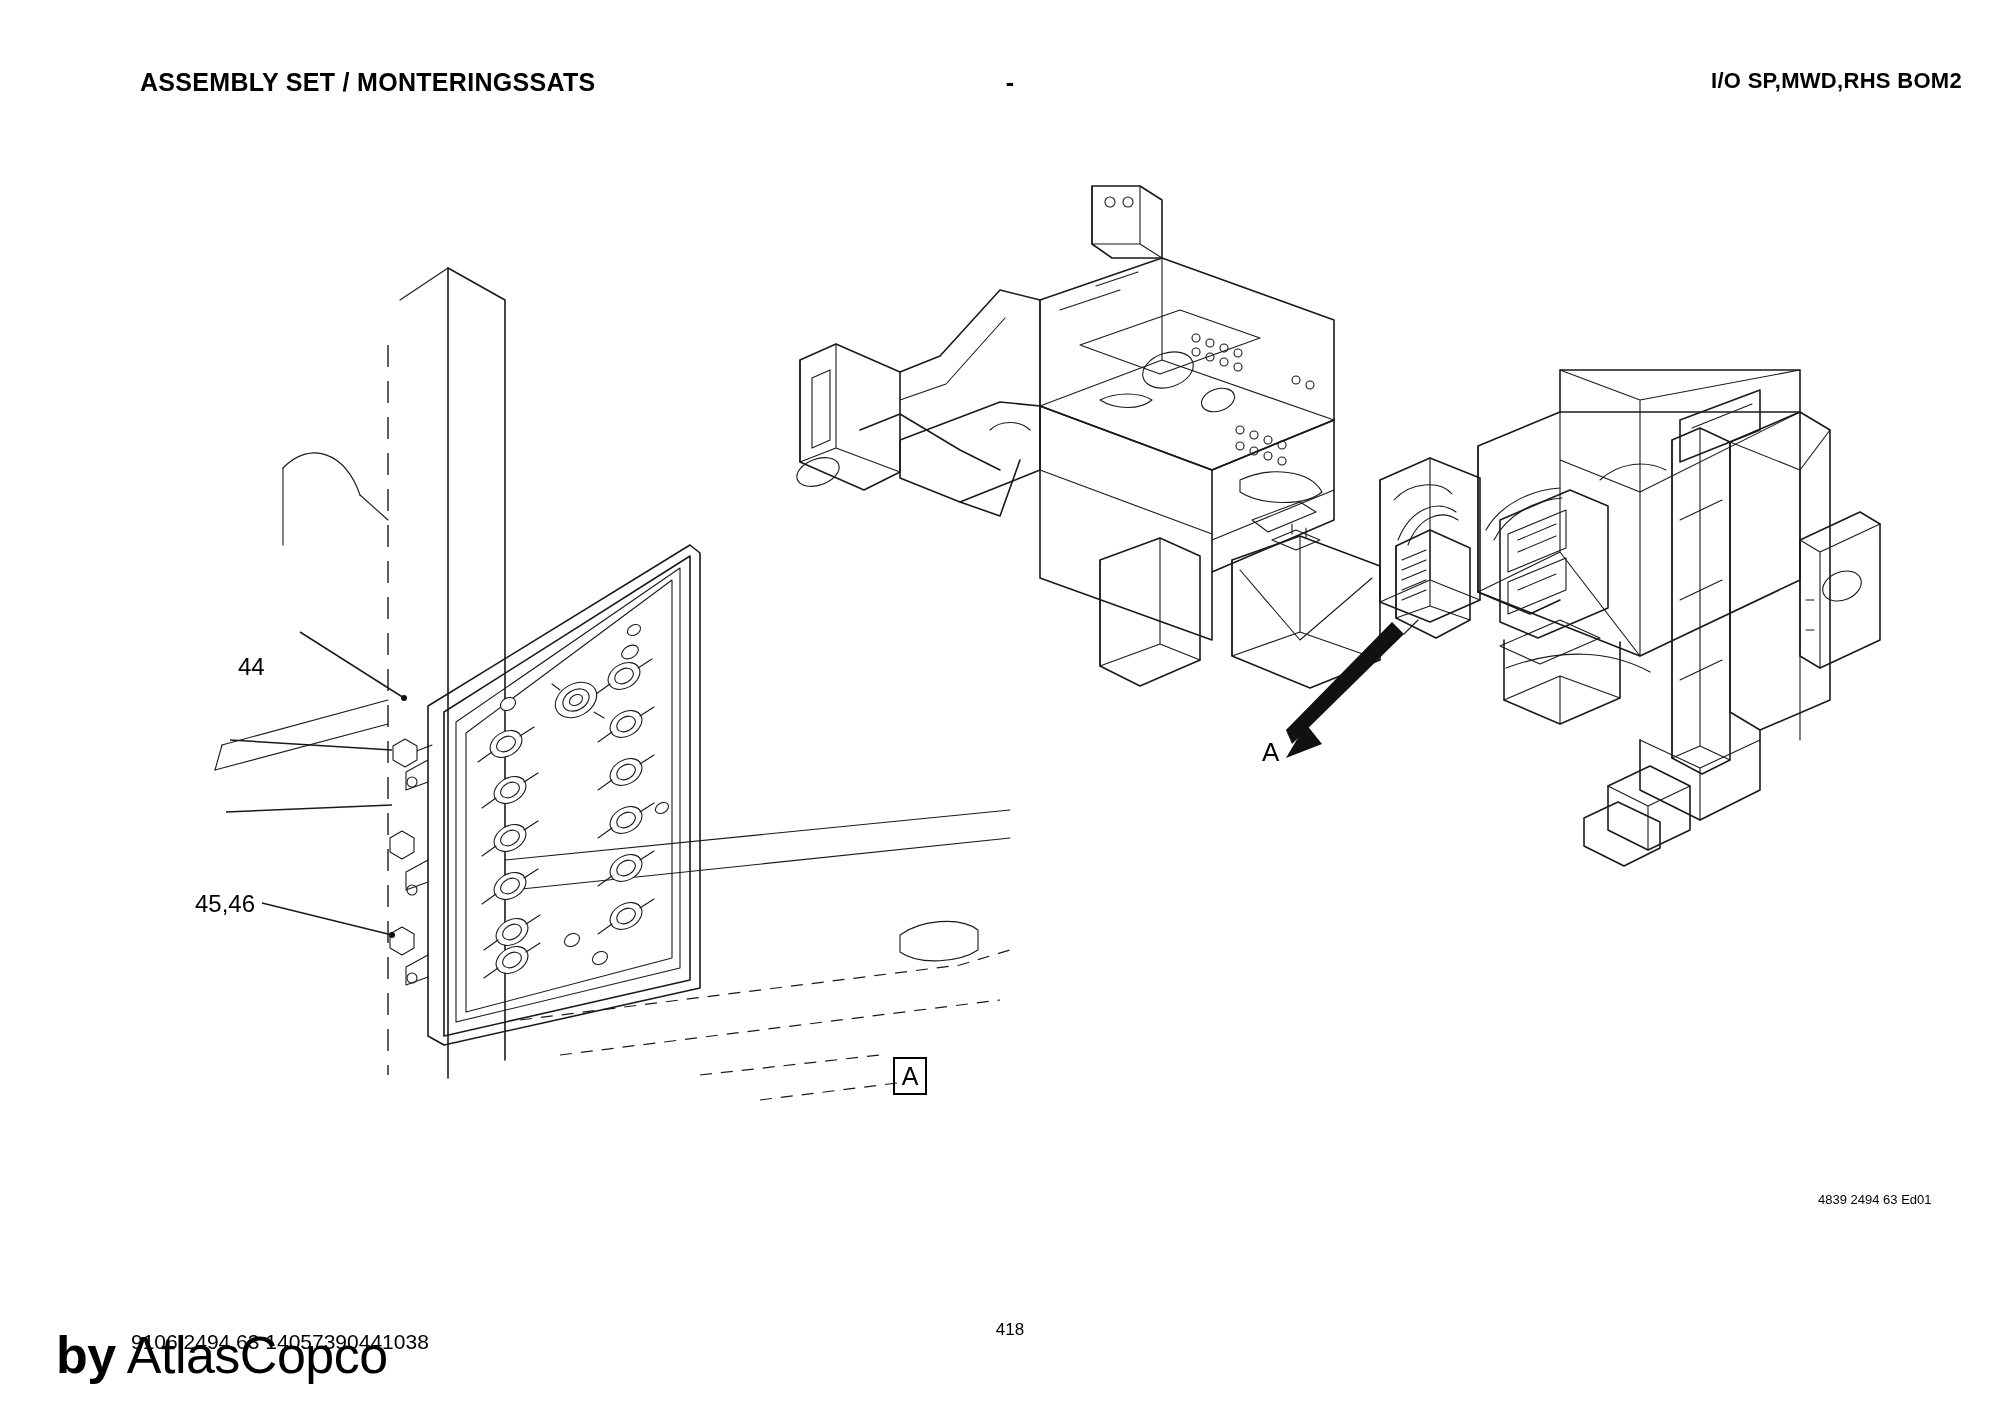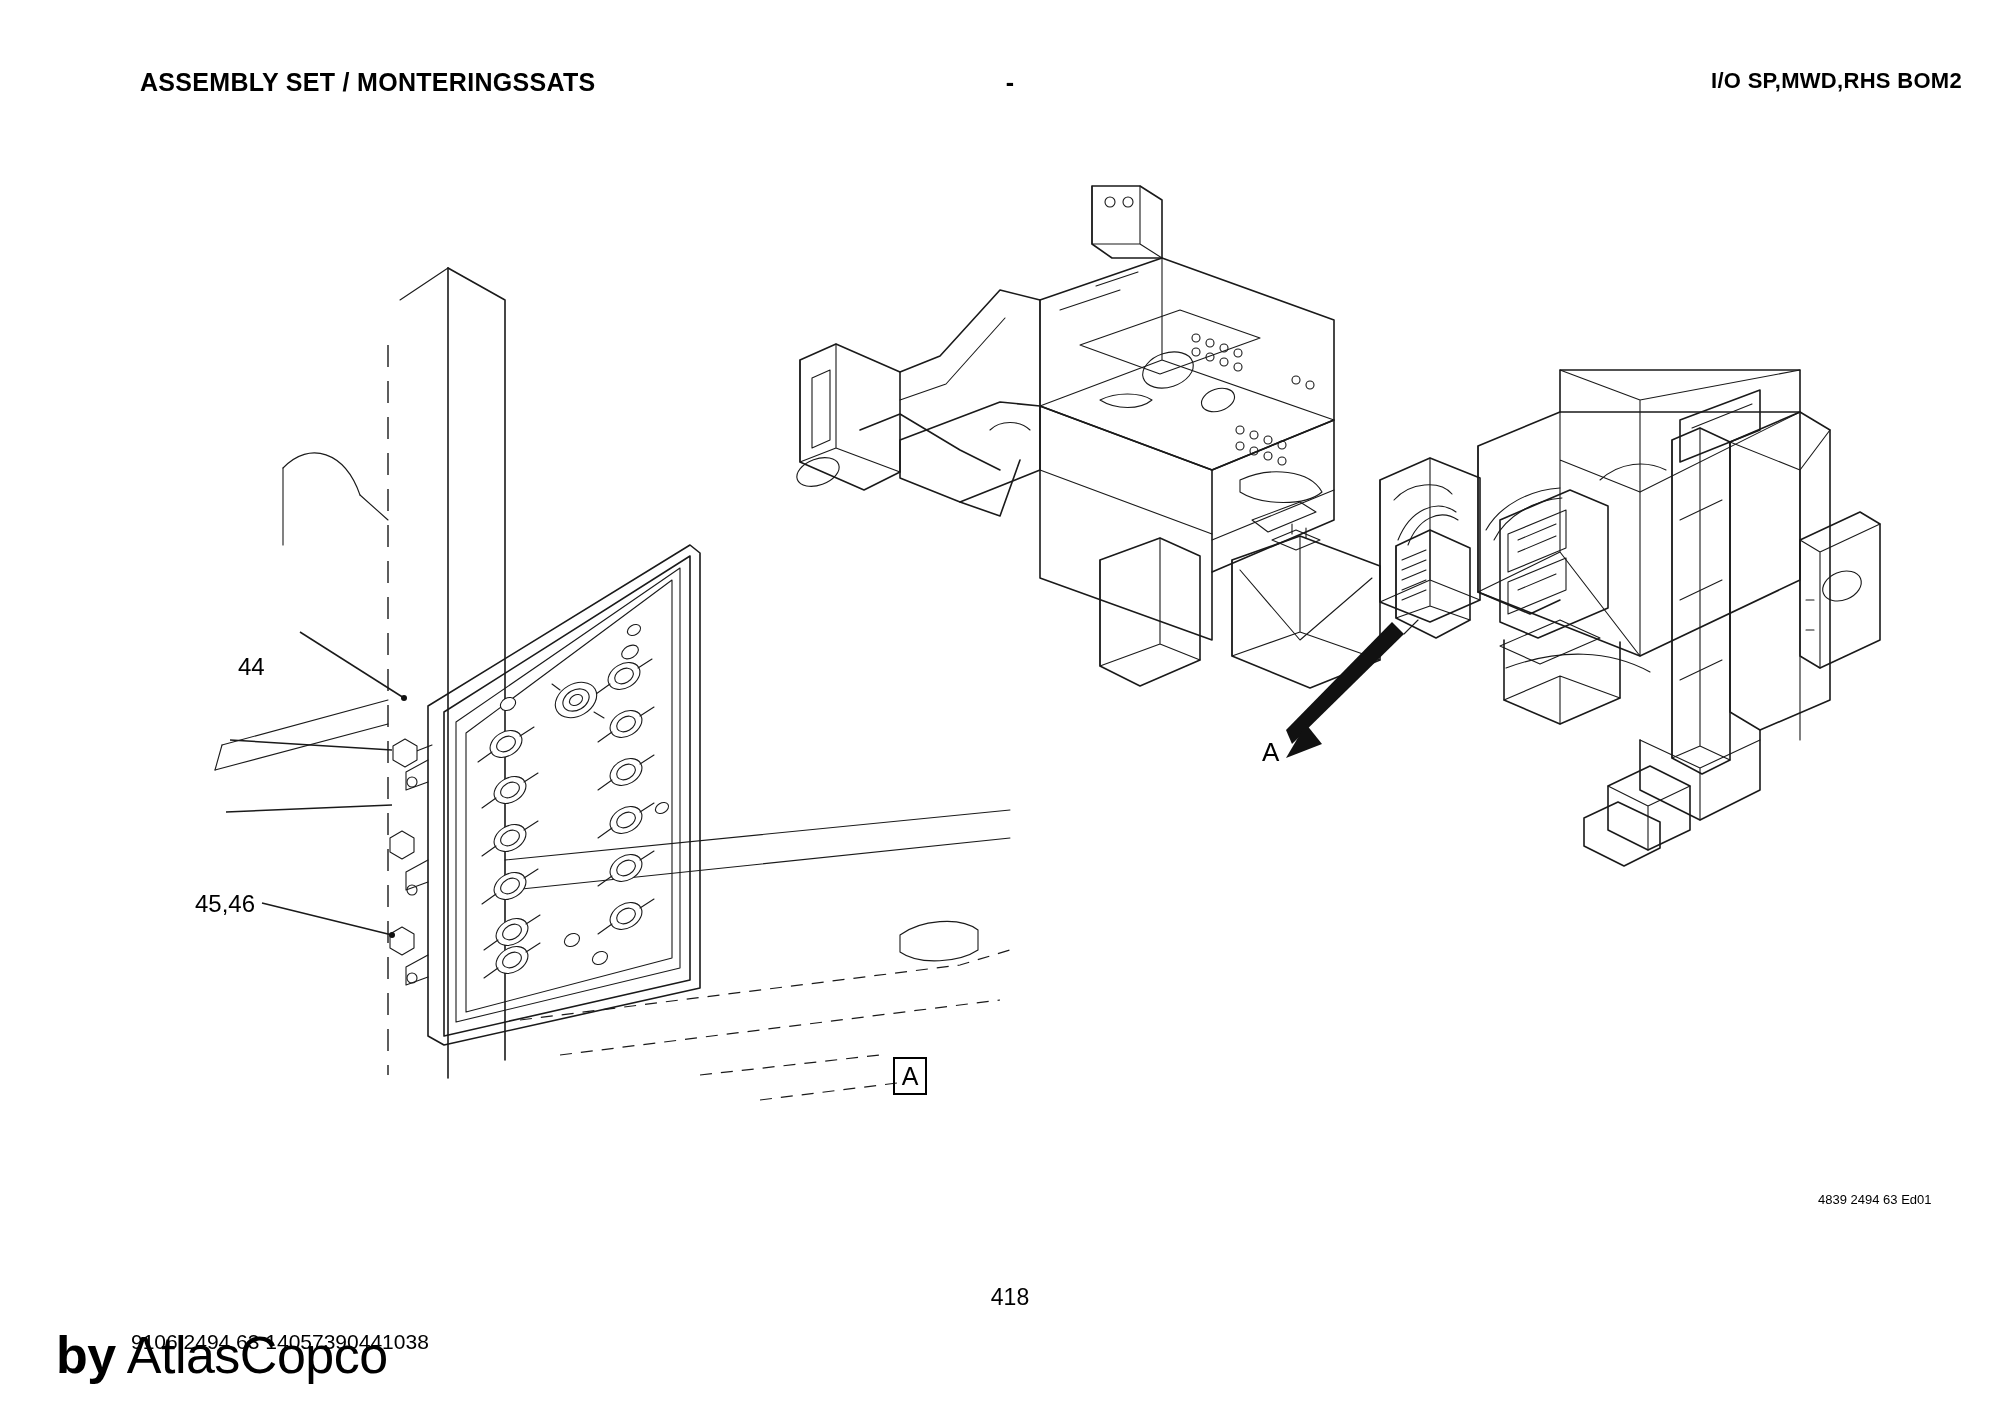--- a/index.html
+++ b/index.html
@@ -54,22 +54,22 @@
   .footer-doc {
     position: absolute;
     left: 131px;
     top: 1330px;
     font-size: 21px;
     white-space: nowrap;
   }
   .footer-page {
     position: absolute;
     left: 1010px;
-    top: 1284px;
-    font-size: 23px;
+    top: 1320px;
+    font-size: 17px;
     transform: translateX(-50%);
   }
   .brand {
     position: absolute;
     left: 56px;
     top: 1325px;
     font-size: 52px;
     letter-spacing: -0.5px;
     white-space: nowrap;
   }

